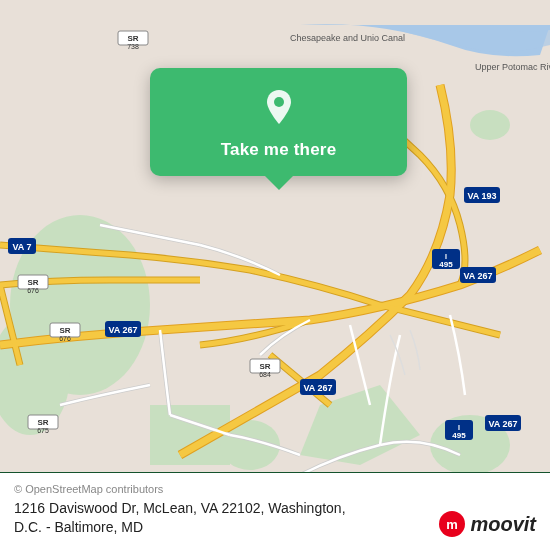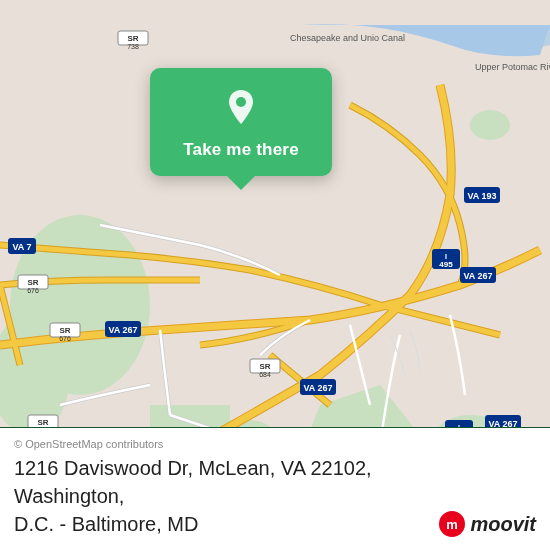--- a/index.html
+++ b/index.html
@@ -18,21 +18,21 @@
       position: absolute;
       inset: 0;
       width: 100%;
       height: 100%;
     }
 
     .popup-card {
       position: absolute;
       top: 68px;
       left: 150px;
-      width: 182px;
+      width: 257px;
       background: #3dba6f;
       border-radius: 10px;
       padding: 18px 18px 16px 18px;
       display: flex;
       flex-direction: column;
       align-items: center;
       box-shadow: 0 4px 16px rgba(0,0,0,0.25);
       cursor: pointer;
       z-index: 10;
     }
@@ -74,21 +74,21 @@
       bottom: 0;
       left: 0;
       right: 0;
       background: #fff;
       padding: 10px 14px 12px 14px;
       border-top: 1px solid #14532d;
       z-index: 20;
     }
 
     .bottom-address {
-      font-size: 20px;
+      font-size: 14px;
       color: #222;
       line-height: 1.4;
     }
 
     .bottom-row {
       display: flex;
       align-items: flex-end;
       justify-content: space-between;
     }
 

